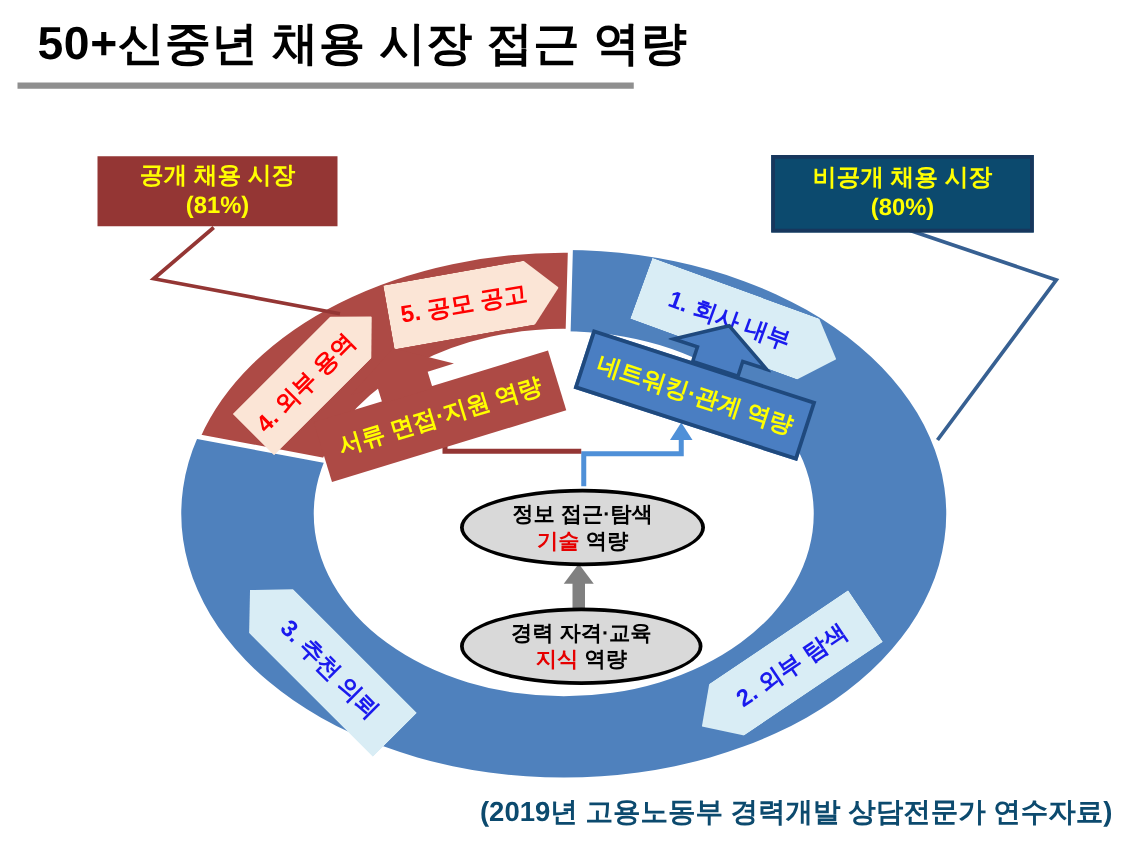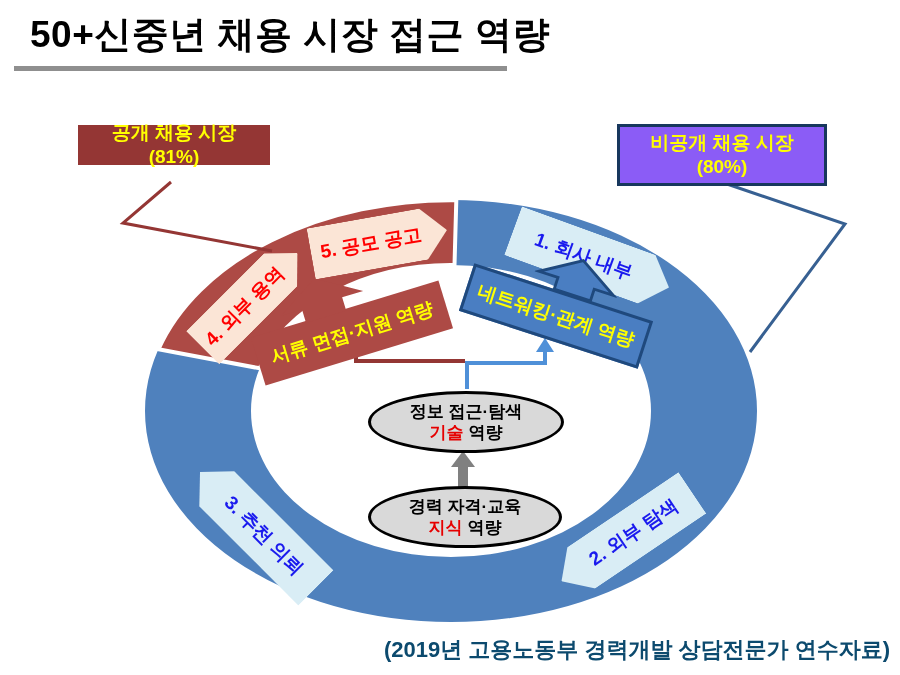--- a/index.html
+++ b/index.html
@@ -14,22 +14,22 @@
     left:30px; top:10px; font-size:37px; font-weight:bold; color:#000;
     letter-spacing:0.5px; white-space:nowrap;
   }
   .title-rule { left:14px; top:66px; width:493px; height:5px; background:#8f8f8f; }
 
   
   .legend-box {
     display:flex; flex-direction:column; align-items:center; justify-content:center;
     font-weight:bold; font-size:19px; line-height:1.25; color:#ffff00; text-align:center;
   }
-  .legend-open  { left:78px;  top:125px; width:192px; height:40px; background:#943634; }
-  .legend-hidden{ left:617px; top:124px; width:204px; height:56px; background:#8b5cf6; border:3px solid #17375d;text-align:right; }
+  .legend-open  { left:78px;  top:125px; width:192px; height:56px; background:#943634; }
+  .legend-hidden{ left:617px; top:124px; width:204px; height:56px; background:#0c4a6e; border:3px solid #17375d;text-align:right; }
 
   
   .diagram-svg { left:0; top:0; width:900px; height:675px; }
 
   
   .pent {
     display:flex; align-items:center; justify-content:center;
     font-weight:bold; font-size:19px; white-space:nowrap; box-sizing:border-box;
   }
   .pent.cream { background:#fbe5d6; color:#ff0000; }

